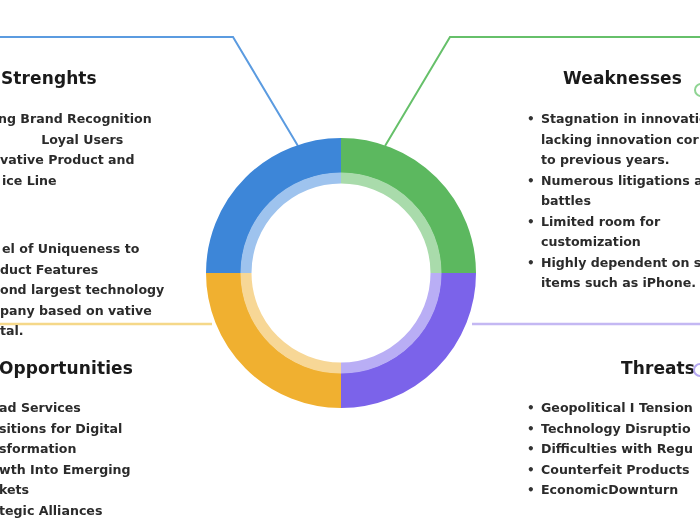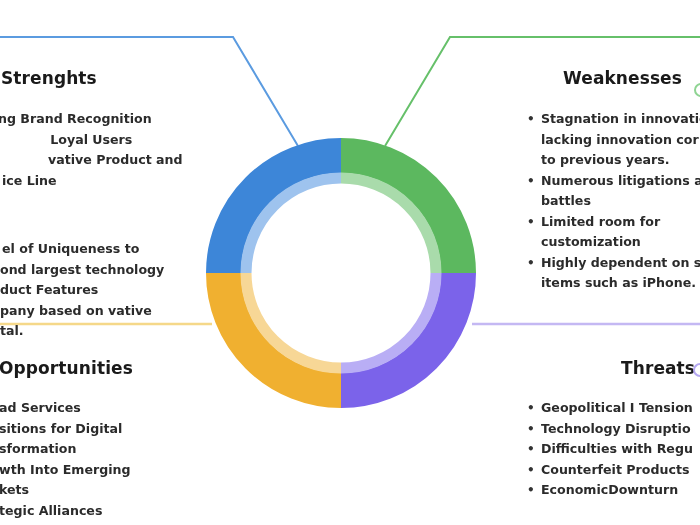--- a/index.html
+++ b/index.html
@@ -58,25 +58,25 @@
       <path d="M 436 273 A 95 95 0 0 1 341 368" fill="none" stroke="#b9aef5" stroke-width="11"></path>
       <path d="M 341 368 A 95 95 0 0 1 246 273" fill="none" stroke="#f7d796" stroke-width="11"></path>
     </g>
   </svg>
 
 
   <div class="title" style="left:1px; top:68px;">Strenghts</div>
   <ul class="list" style="left:-2px; top:109px;">
     <li>ng Brand Recognition</li>
     <li style="left:2px;text-align:center;">Loyal Users</li>
-    <li style="left:2px;padding-left:48px;">vative Product and</li>
+    <li style="left:2px;">vative Product and</li>
     <li style="left:4px;">ice Line</li>
     <li style="left:4px;margin-top:48px;">el of Uniqueness to</li>
+    <li style="left:2px;">duct Features</li>
     <li style="left:2px;">ond largest technology</li>
-    <li style="left:2px;">duct Features</li>
     <li style="left:2px;">pany based on vative</li>
     <li style="left:2px;">tal.</li>
   </ul>
 
   <div class="title" style="left:563px; top:68px;">Weaknesses</div>
   <div class="edge-icon" style="left:694px; top:83px; border:2px solid #8fd493;"></div>
   <ul class="list bulleted" style="left:527px; top:109px;">
     <li>Stagnation in innovatio</li>
     <li class="cont">lacking  innovation cor</li>
     <li class="cont">to previous years.</li>

